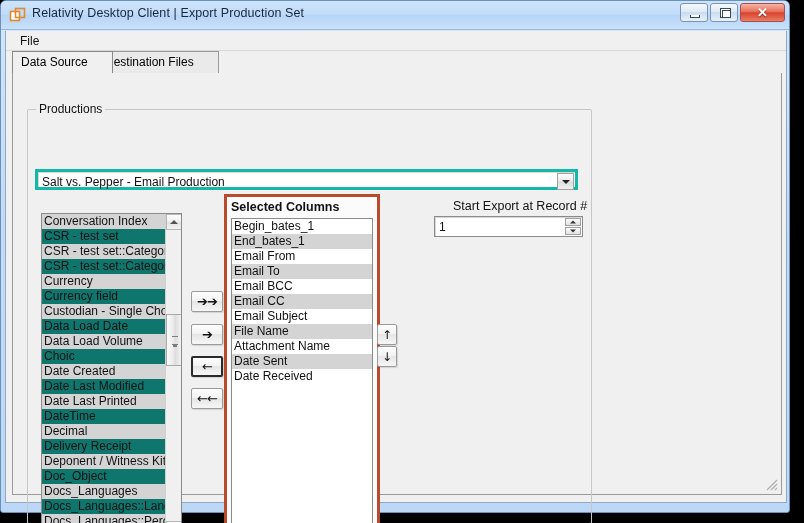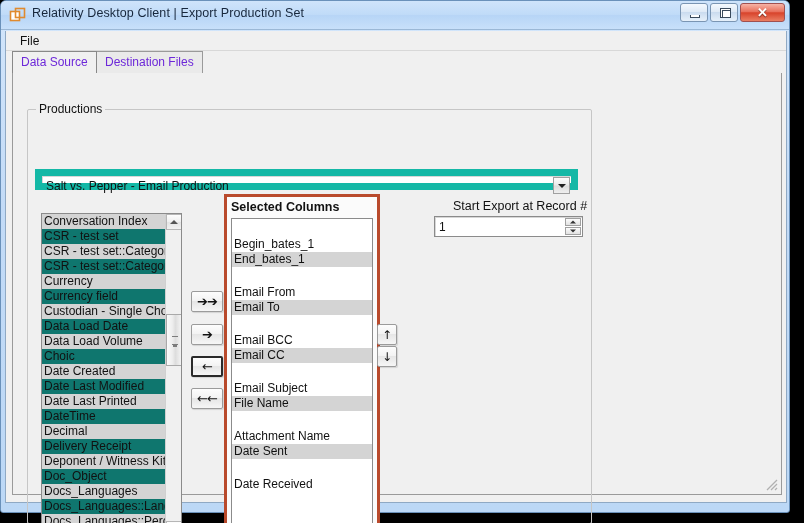--- a/index.html
+++ b/index.html
@@ -100,22 +100,22 @@
   }
 
   
   #tabstrip {
     position:absolute; left:6px; top:20px; width:770px; height:22px;
   }
   .tab {
     position:absolute; top:0;
     height: 22px;
     font-size: 12px;
-    color:#6d28d9;
-    padding: 3px 8px 0 8px;
+    color:#000000;
+    padding: 3px 24px 0 8px;
     border: 1px solid #9a9a9a;
     border-bottom: none;
     background: #f0f0f0;
     white-space: nowrap;
   }
   .tab.selected {
     background: #f0f0f0;
     z-index: 3;
     border-color: #888;
   }
@@ -143,21 +143,21 @@
     padding: 0 3px;
     font-size: 12px;
     color: #111;
   }
 
   
   #combo {
     position:absolute; left: 22px; top: 96px;
     width: 543px; height: 21px;
     background:#fff;
-    border:7px solid #14b8a6;
+    border:3px solid #14b8a6;
     box-shadow: inset 1px 1px 0 #d7d7d7;
   }
   #combo-text {
     position:absolute; left:4px; top:3px;
     font-size:12px; color:#111; white-space:nowrap;
   }
   #combo-arrow {
     position:absolute; right:1px; top:1px; width:17px; height:17px;
     background: linear-gradient(to bottom,#fdfdfd,#eaeaea 48%,#dcdcdc 52%,#efefef);
     border:1px solid #a0a0a0;
@@ -257,21 +257,21 @@
     background:#fff;
     border:1px solid #8b8b8b;
     overflow:hidden;
   }
   .sel-row {
     height: 15px; line-height: 15px;
     font-size: 12px; color:#111;
     padding-left: 2px;
     white-space:nowrap;
   }
-  .sel-row.odd  { background:#ffffff;margin-top:18px; }
+  .sel-row.odd  { background:#ffffff; }
   .sel-row.even { background:#d4d4d4; }
 
   
   .updn {
     position:absolute; left:364px;
     width: 20px; height: 21px;
     background: linear-gradient(to bottom,#fdfdfd 0%,#f3f3f3 45%,#e6e6e6 50%,#f6f6f6 100%);
     border:1px solid #9b9b9b;
     border-radius:2px;
     display:flex;align-items:center;justify-content:center;

